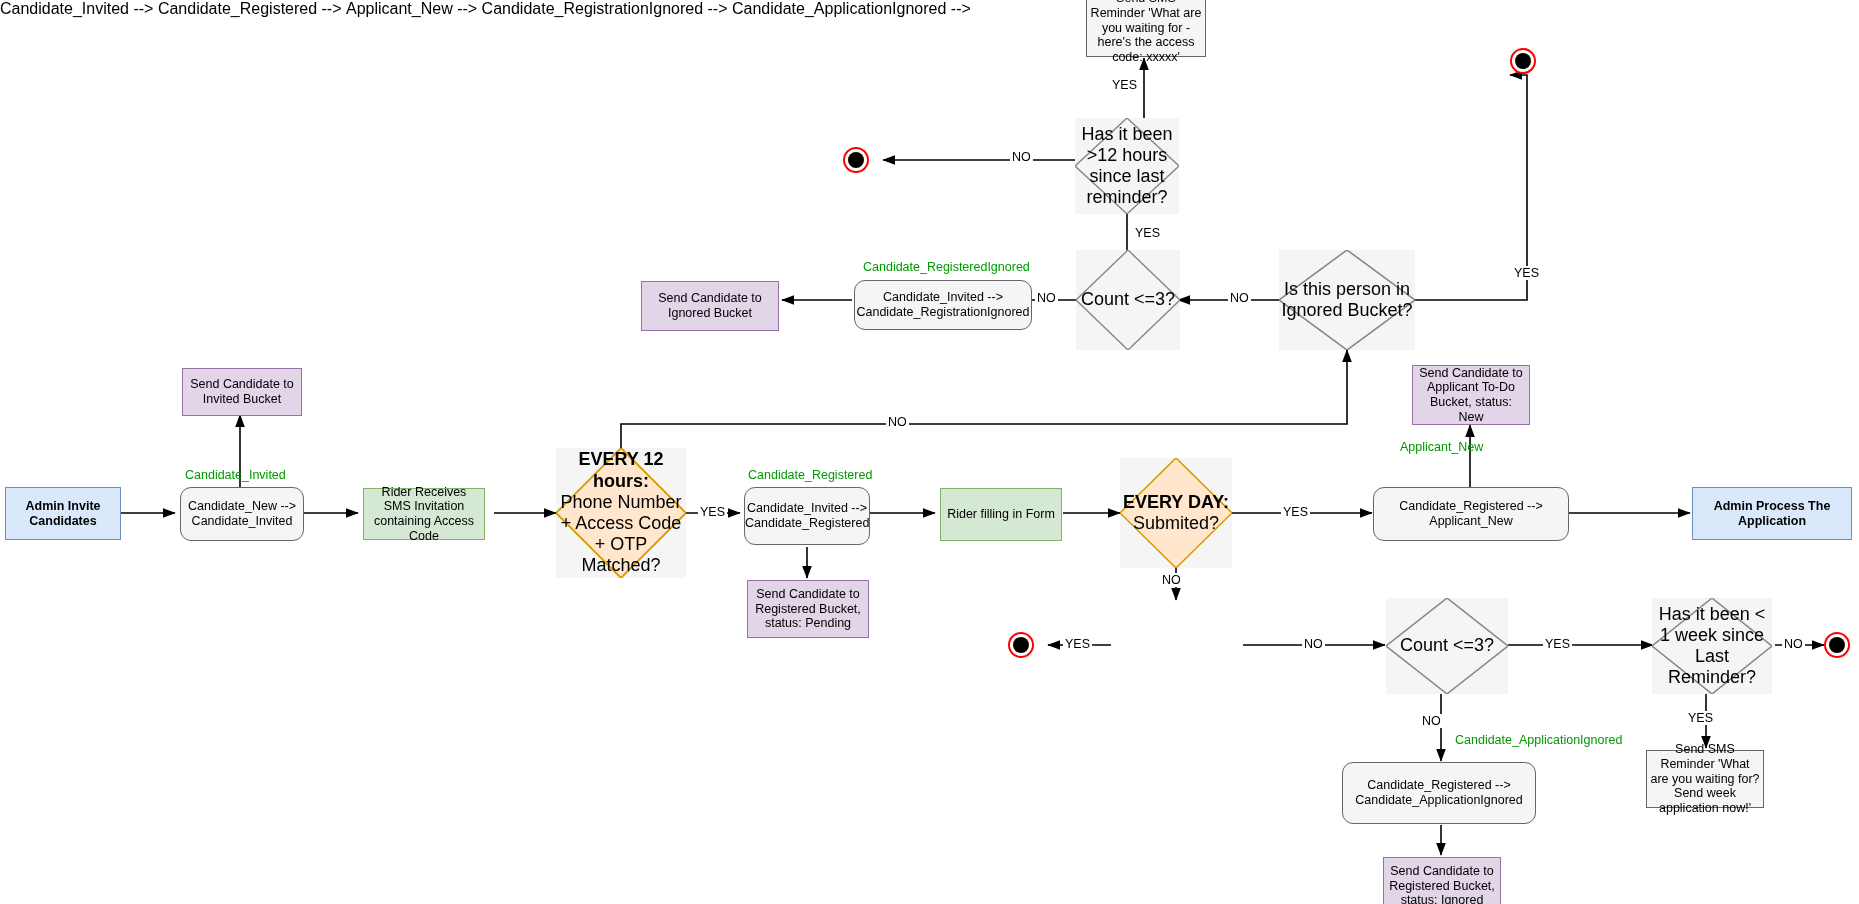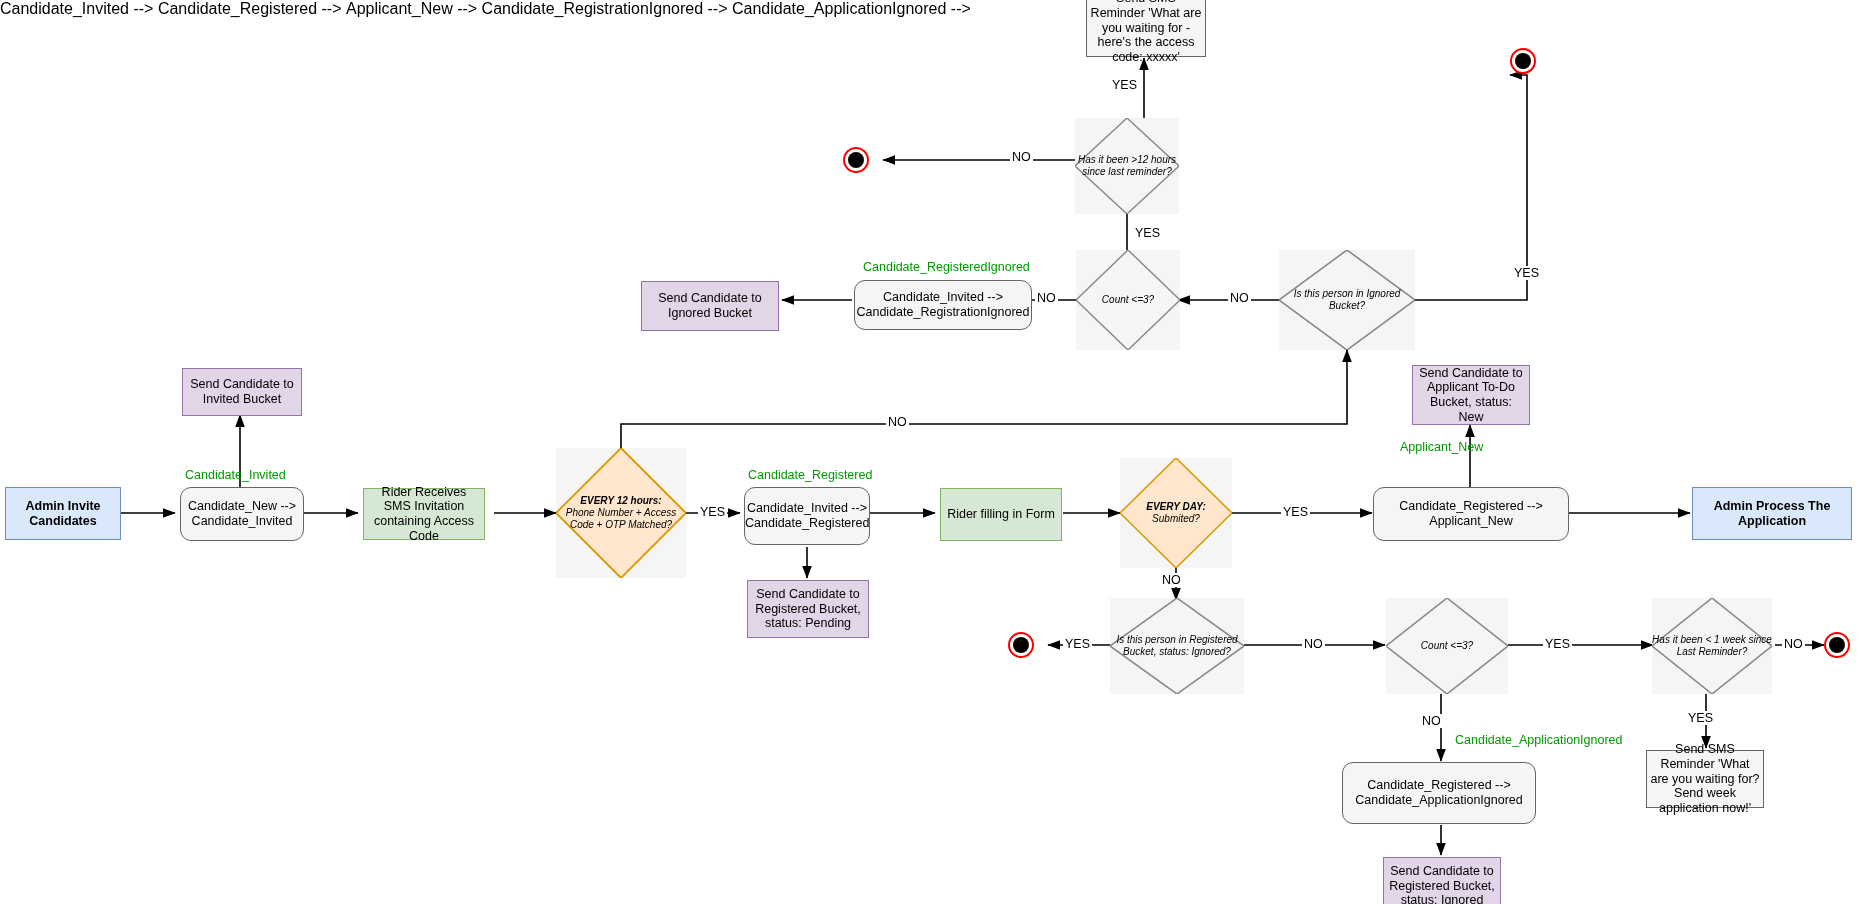--- a/index.html
+++ b/index.html
@@ -16,21 +16,21 @@
   
   .n-rect{background:#f5f5f5;border:1px solid #666666;font-size:12.5px;}
   
   .n-blue{background:#dae8fc;border:1px solid #6c8ebf;font-size:12.5px;font-weight:bold;}
   
   .n-green{background:#d5e8d4;border:1px solid #82b366;font-size:12.5px;}
   
   .n-purple{background:#e1d5e7;border:1px solid #9673a6;font-size:12.5px;}
 
   
-  .n-diamond{font-size:10px;font-style:italic;}
+  .n-diamond{font-size:18px;}
   .n-diamond .dshape{position:absolute;left:0;top:0;width:100%;height:100%;}
   .n-diamond .dtext{position:relative;z-index:2;width:100%;text-align:center;}
   .n-diamond.grey .dshape{background:#f5f5f5;}
   .bold{font-weight:bold;}
 
   
   .statename{position:absolute;color:#009900;font-size:12.5px;white-space:nowrap;}
 
   
   .elabel{position:absolute;font-size:12.5px;color:#000;background:#ffffff;
@@ -222,26 +222,20 @@
     </svg>
     <div class="dtext">Has it been &gt;12 hours since last reminder?</div>
   </div>
 
   
   <div class="node n-rect" style="left:1086px;top:-1px;width:120px;height:58px;">
     <span class="nlabel">Send SMS Reminder 'What are you waiting for - here's the access code: xxxxx'</span>
   </div>
 
   
-  <div class="node n-diamond grey" style="left:1110px;top:598px;width:134px;height:96px;">
-    <svg class="dshape" viewBox="0 0 100 100" preserveAspectRatio="none">
-      <polygon points="50,0 100,50 50,100 0,50" fill="#f5f5f5" stroke="#888888" stroke-width="1.4"></polygon>
-    </svg>
-    <div class="dtext">Is this person in Registered Bucket, status: Ignored?</div>
-  </div>
 
   
   <div class="node n-diamond grey" style="left:1386px;top:598px;width:122px;height:96px;">
     <svg class="dshape" viewBox="0 0 100 100" preserveAspectRatio="none">
       <polygon points="50,0 100,50 50,100 0,50" fill="#f5f5f5" stroke="#888888" stroke-width="1.4"></polygon>
     </svg>
     <div class="dtext">Count &lt;=3?</div>
   </div>
 
   

